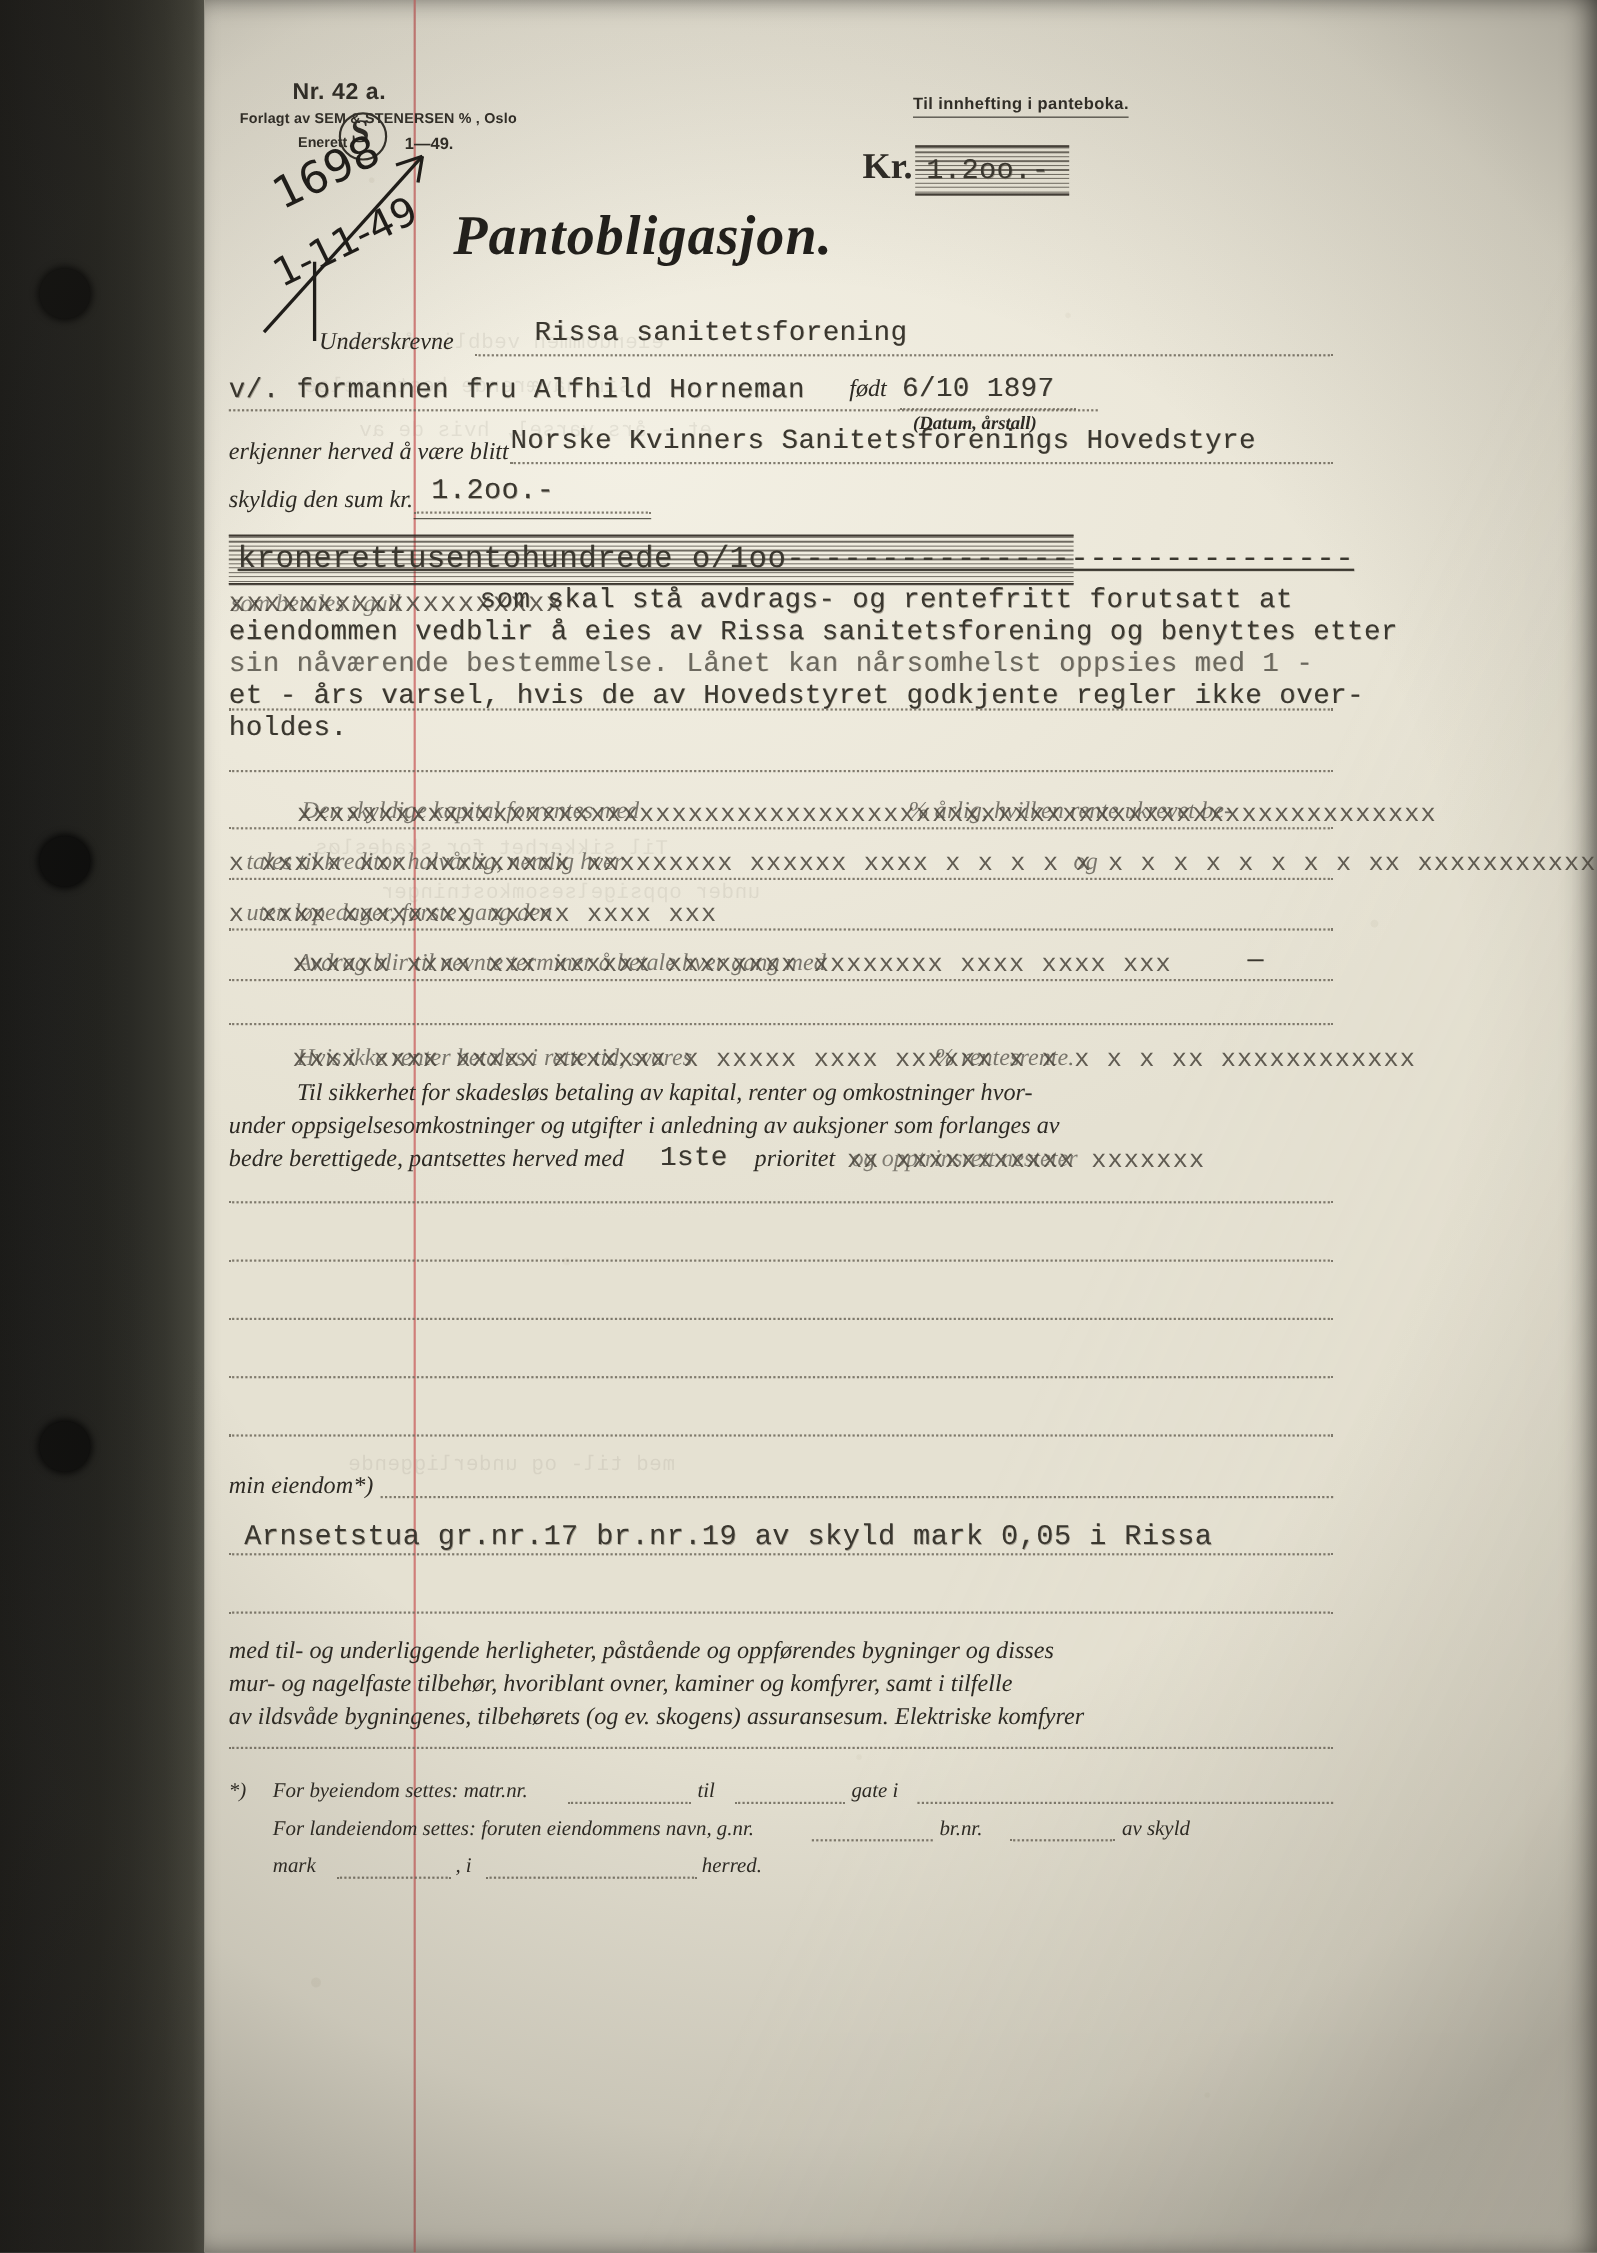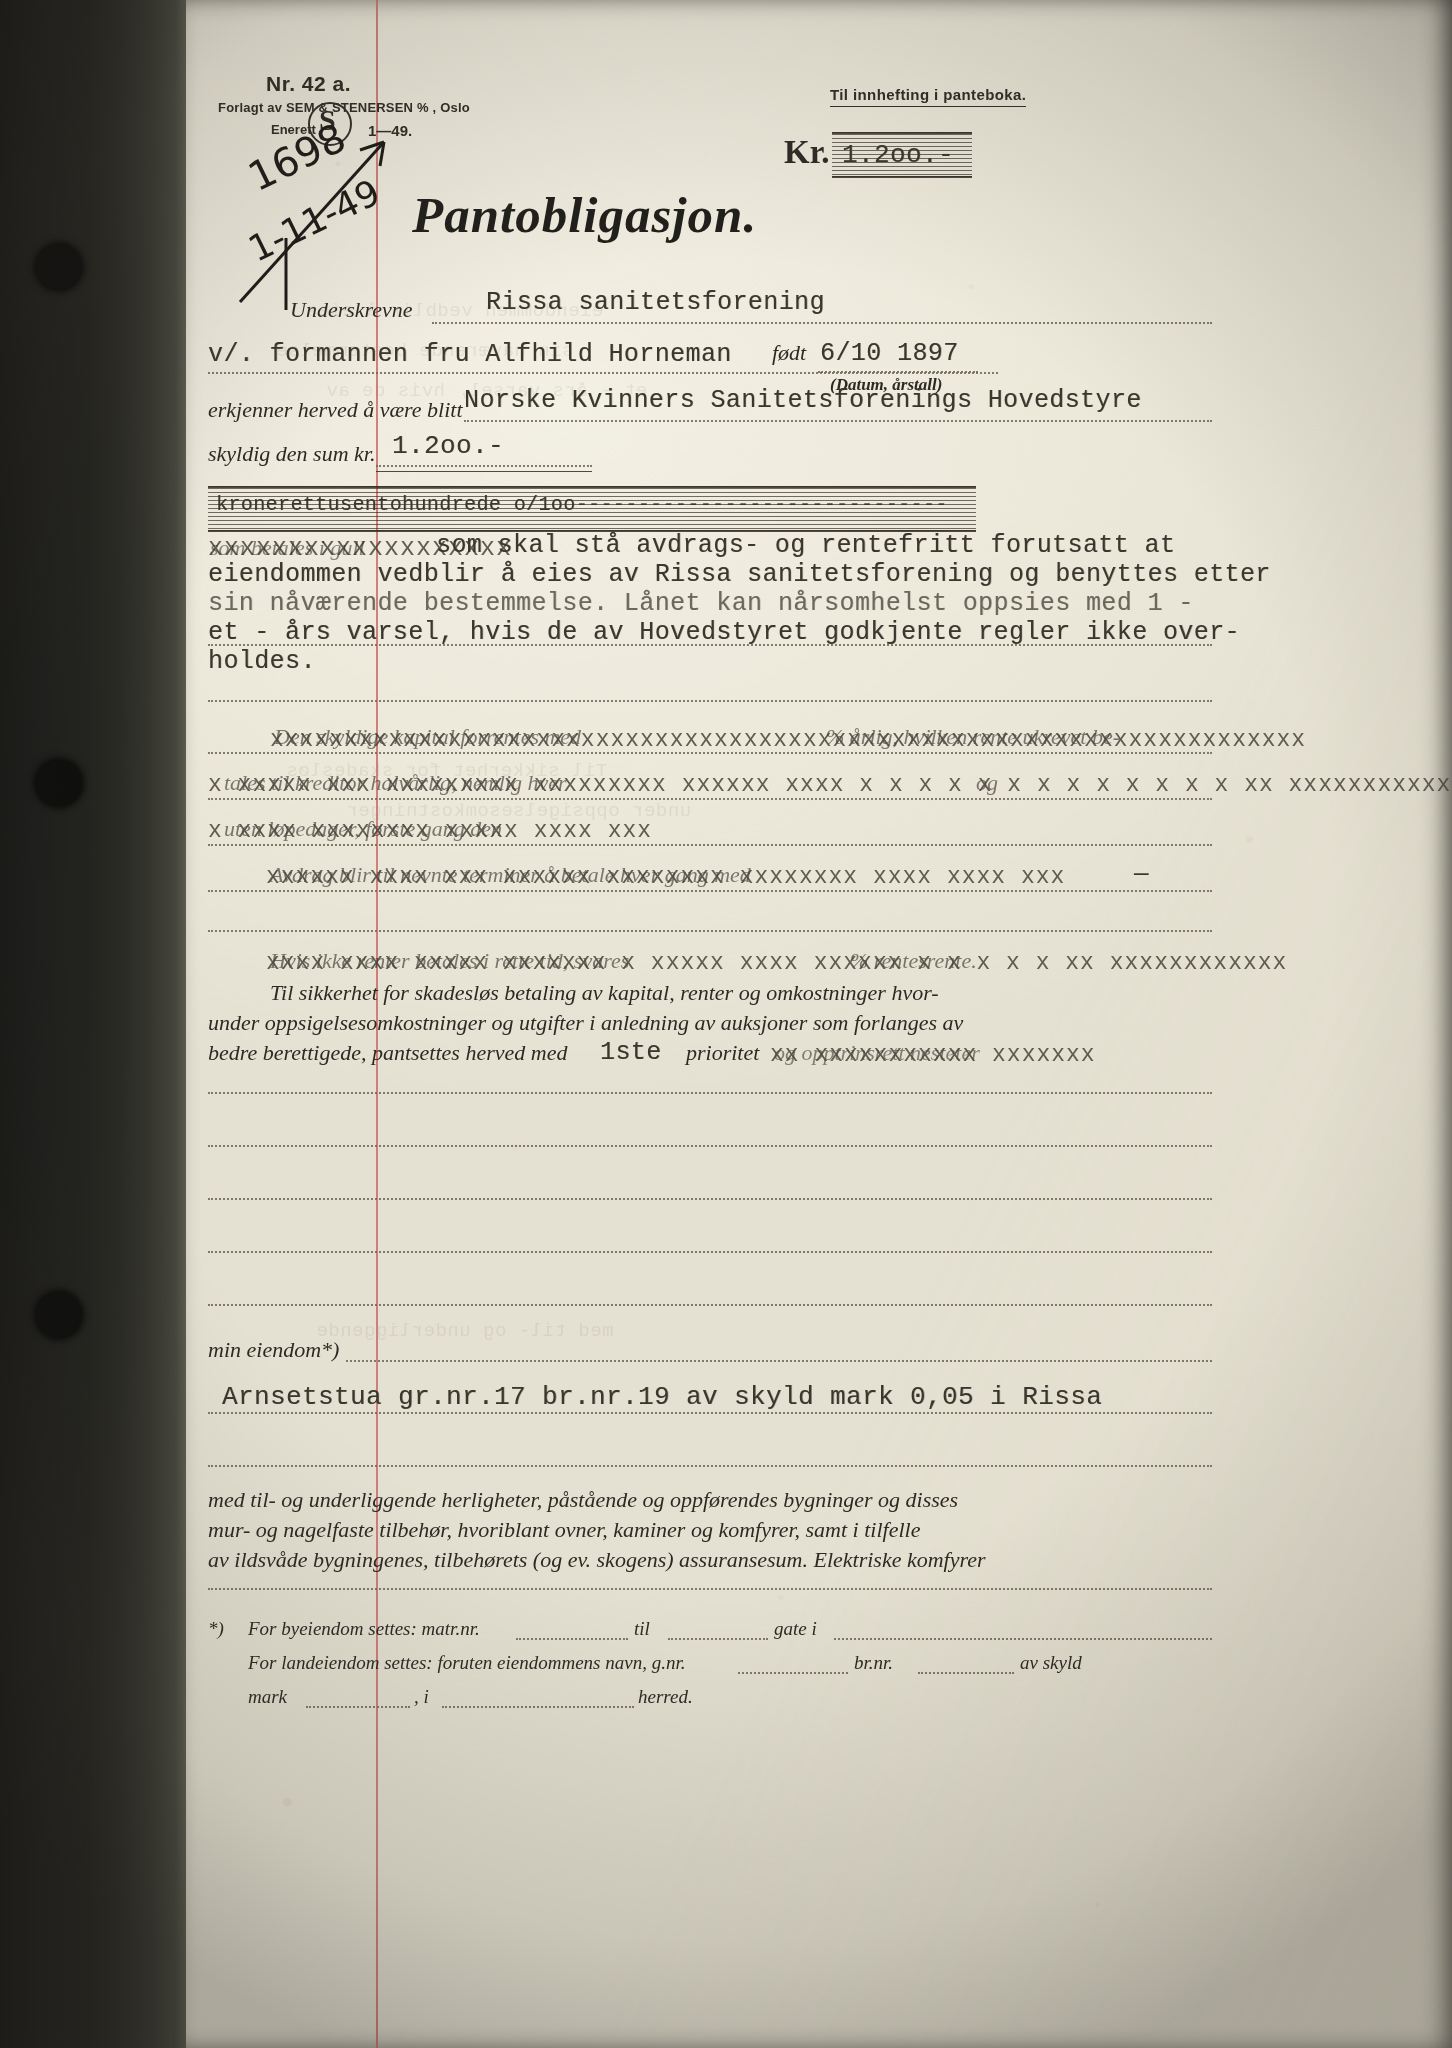--- a/index.html
+++ b/index.html
@@ -273,21 +273,21 @@
     <div class="para" style="left:22px; top:397px; font-size:22px;">erkjenner herved å være blitt</div>
     <div class="dots" style="left:278px; top:420px; width:748px;"></div>
     <div class="typed" style="position:absolute; left:278px; top:386px; font-size:25px;">Norske Kvinners Sanitetsforenings Hovedstyre</div>
 
     <div class="para" style="left:22px; top:441px; font-size:22px;">skyldig den sum kr.</div>
     <div class="dots" style="left:190px; top:465px; width:216px;"></div>
     <div class="solidline" style="left:190px; top:471px; width:216px;"></div>
     <div class="typed" style="position:absolute; left:206px; top:431px; font-size:26px;">1.2oo.-</div>
 
     <div class="hatch" style="left:22px; top:486px; width:768px; height:42px;"></div>
-    <div class="hatch-text typed" style="left:30px; top:493px; font-size:20px;">kronerettusentohundrede o/1oo------------------------------</div>
+    <div class="hatch-text typed" style="left:30px; top:493px; font-size:28px;text-decoration:underline;">kronerettusentohundrede o/1oo------------------------------</div>
 
     <div class="xout" style="left:22px; top:534px; font-size:25px;">xxxxxxxxxxxxxxxxxxx</div>
     <div class="para" style="left:24px; top:535px; font-size:22px; opacity:.55;">som betales i gull</div>
 
     <div class="typed" style="position:absolute; left:250px; top:531px; font-size:25px;">som skal stå avdrags- og rentefritt forutsatt at</div>
     <div class="typed" style="position:absolute; left:22px; top:560px; font-size:25px;">eiendommen vedblir å eies av Rissa sanitetsforening og benyttes etter</div>
     <div class="typed" style="position:absolute; left:22px; top:589px; font-size:25px; opacity:.72;">sin nåværende bestemmelse. Lånet kan nårsomhelst oppsies med 1 -</div>
     <div class="typed" style="position:absolute; left:22px; top:618px; font-size:25px;">et - års varsel, hvis de av Hovedstyret godkjente regler ikke over-</div>
     <div class="typed" style="position:absolute; left:22px; top:647px; font-size:25px;">holdes.</div>
     <div class="dots" style="left:22px; top:644px; width:1004px;"></div>

